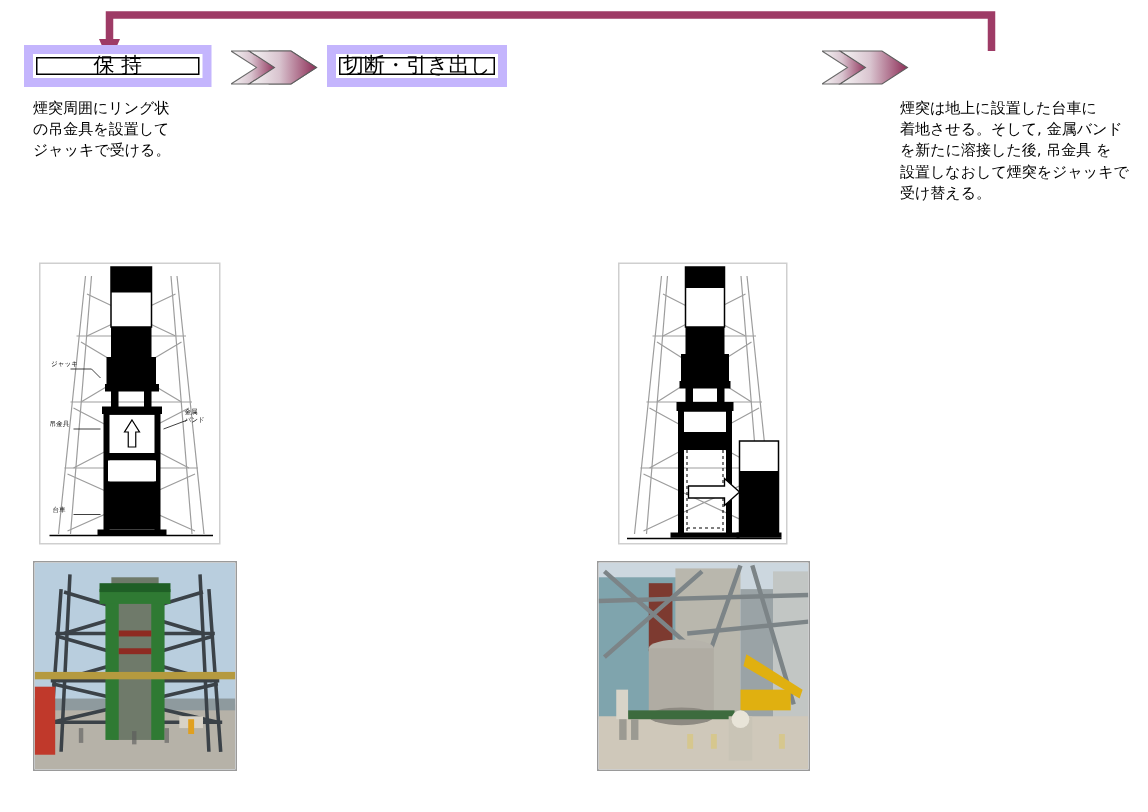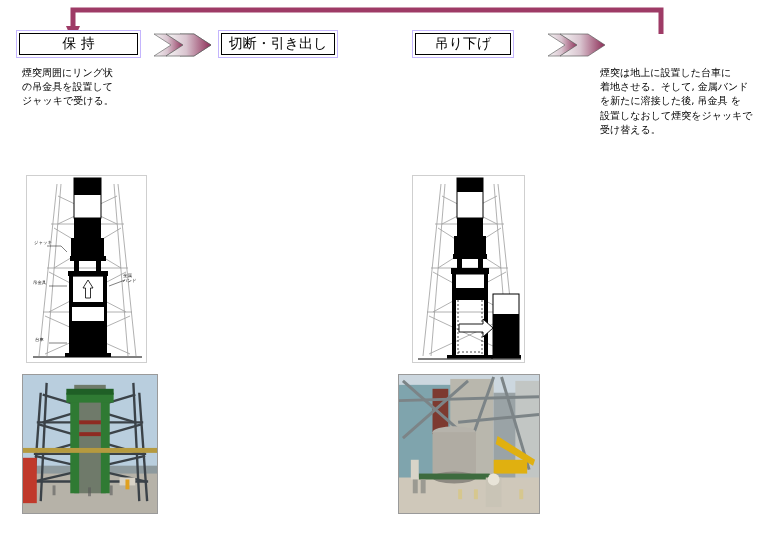--- a/index.html
+++ b/index.html
@@ -19,21 +19,21 @@
   .stage { position:absolute; top:0; width:180px; height:541px; }
   .stage.s0 { left: 8px;  }
   .stage.s1 { left: 200px;}
   .stage.s2 { left: 402px;}
   .stage.s3 { left: 597px;}
 
   
   .title-box {
     position:absolute; top:30px; left:6px;
     width:168px; height:28px;
-    border:1px solid #c4b5fd;
+    border:6px solid #c4b5fd;
     background:#fff;
     padding:2px;
   }
   .title-box .inner {
     width:100%; height:100%;
     border:1px solid #000;
     display:flex; align-items:center; justify-content:center;
   }
   .title-box .inner span {
     font-size:14px; color:#000; letter-spacing:0px; white-space:nowrap;
@@ -311,25 +311,20 @@
         <rect x="60" y="116" width="4" height="10"></rect>
           <rect x="76" y="116" width="4" height="10"></rect>
         <rect x="122" y="116" width="4" height="10"></rect>
       </g>
     </svg>
   </div>
 </div>
 
 <div class="stage s2">
 
-  <div class="title-box">
-    <div class="inner">
-        <span>吊り下げ</span>
-      </div>
-  </div>
 
 
 </div>
 
 <div class="stage s3">
 
 
   <div class="desc"> 煙突は地上に設置した台車に
 着地させる。そして, 金属バンド
 を新たに溶接した後, 吊金具 を

